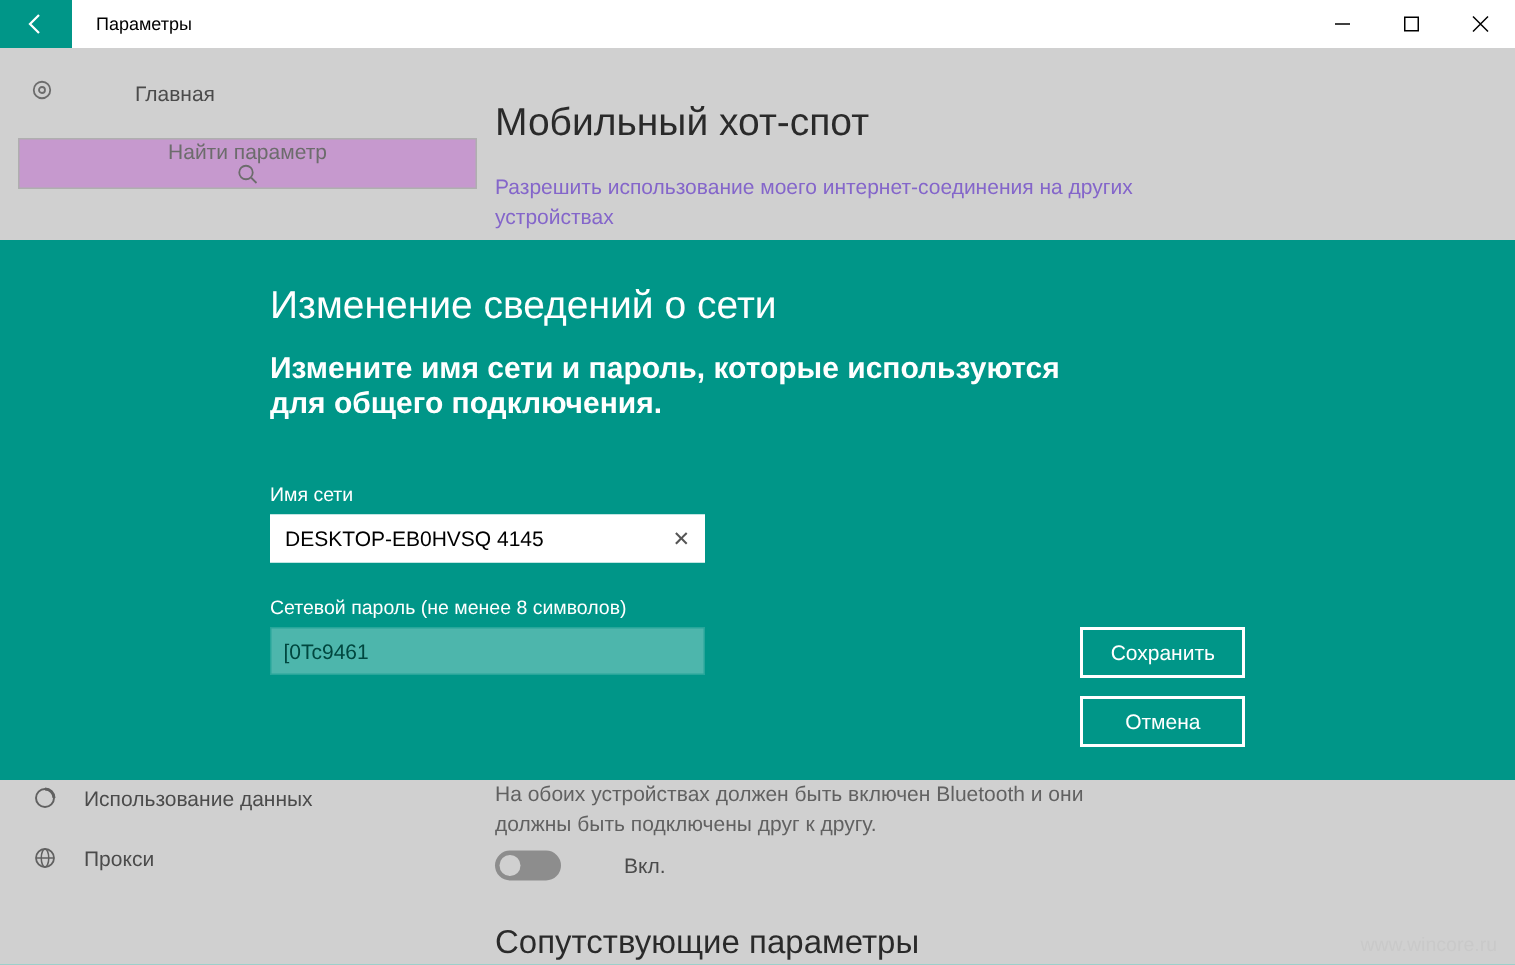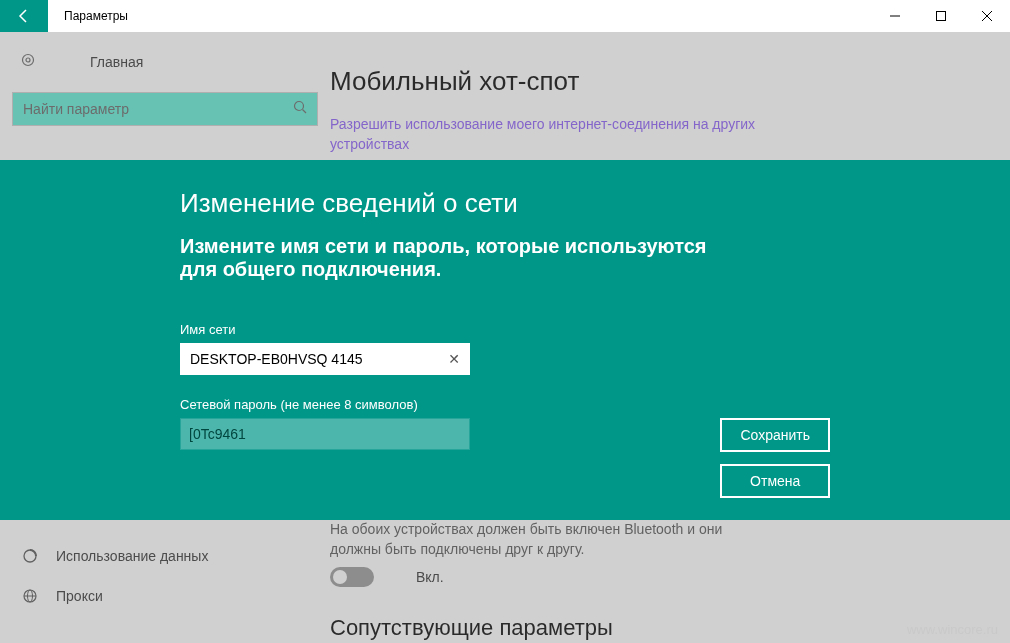--- a/index.html
+++ b/index.html
@@ -15,24 +15,24 @@
 
     
     .main { display: flex; height: calc(100% - 32px); }
     .sidebar { width: 330px; background: #ffffff; padding: 0; }
     .content { flex: 1; background: #ffffff; padding: 20px 0 0 0; }
 
     
     .home-row { display: flex; align-items: center; height: 40px; padding: 0 20px; margin-top: 10px; }
     .home-row .icon { width: 20px; margin-right: 16px; color: #666; }
     .home-row .label { font-size: 14px; color: #333; margin-left: 34px; }
-    .search-box { margin: 10px 12px 18px 12px; height: 34px; background: #5eead4; display: flex; align-items: center; padding: 0 10px; border: 1px solid #ccc; }
+    .search-box { margin: 10px 12px 18px 12px; height: 34px; background: #f0abfc; display: flex; align-items: center; padding: 0 10px; border: 1px solid #ccc; flex-direction: column; }
     .search-box .txt { flex: 1; font-size: 14px; color: #666; }
     .search-box .sicon { color: #666; }
-    .side-item { display: flex; align-items: flex-end; height: 40px; padding: 0 20px; }
+    .side-item { display: flex; align-items: flex-start; height: 40px; padding: 0 20px; }
     .side-item .icon { width: 20px; margin-right: 16px; color: #555; display: flex; align-items: center; justify-content: center;}
     .side-item .label { font-size: 14px; color: #333; }
 
     
     .content-inner { padding: 0 0 0 0; }
     .page-title { font-size: 26px; font-weight: 300; margin: 14px 0 18px 0; color: #000; }
     .body-text { font-size: 14px; color: #8b5cf6; line-height: 1.4; max-width: 430px; }
     .toggle-row { display: flex; align-items: center; margin-top: 8px; gap: 32px; }
     .toggle { width: 44px; height: 20px; border-radius: 10px; background: #999; position: relative; margin-right: 10px; }
     .toggle::after { content: ""; position: absolute; left: 3px; top: 3px; width: 14px; height: 14px; background: #fff; border-radius: 50%; }

